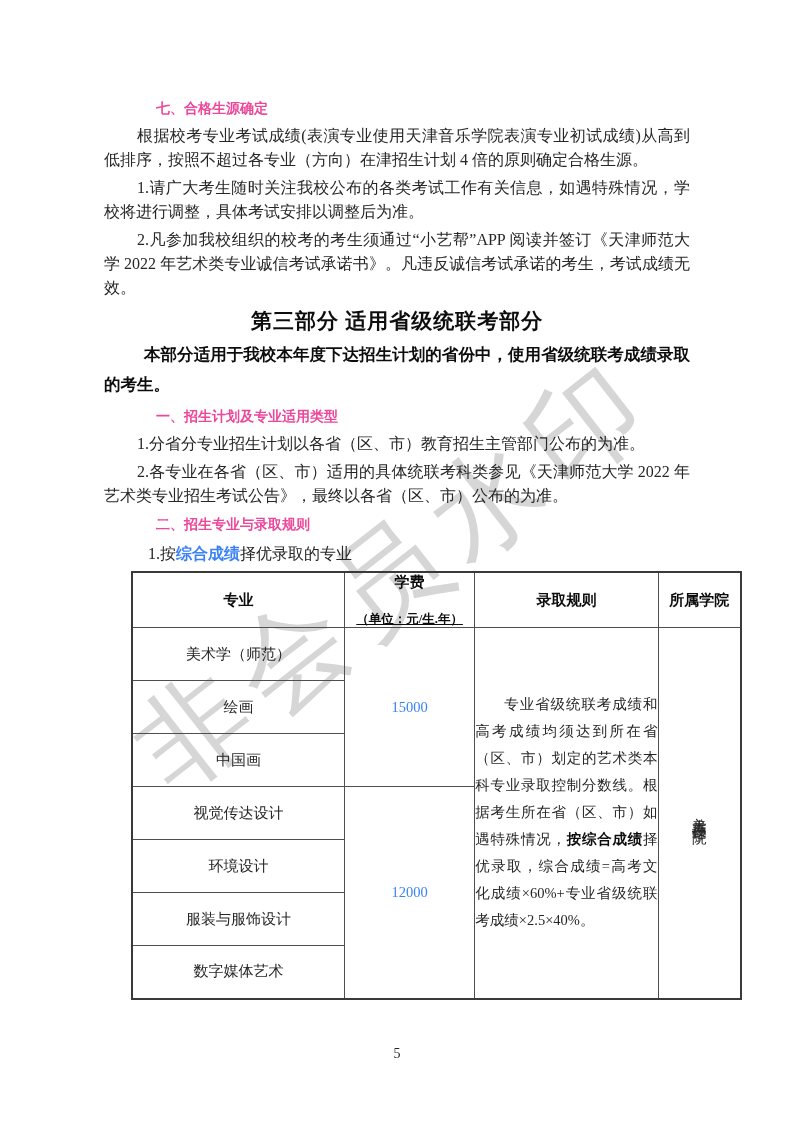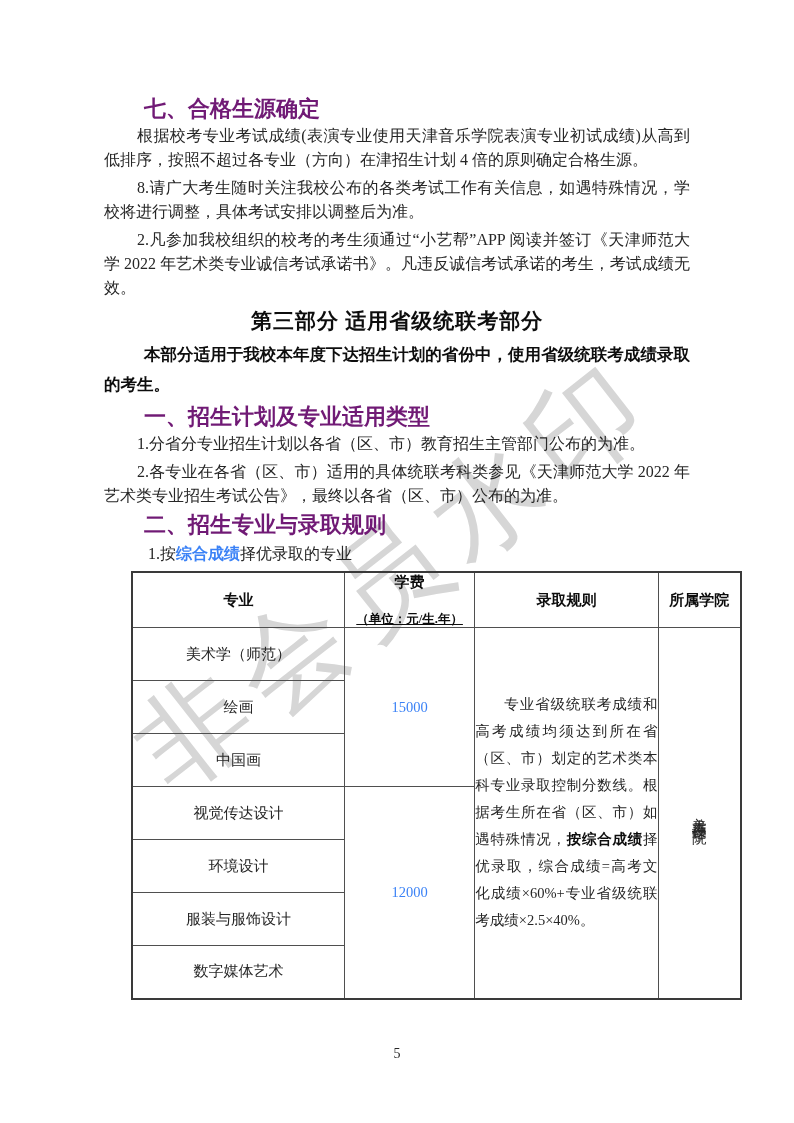--- a/index.html
+++ b/index.html
@@ -22,22 +22,22 @@
     color:#d6d6d6;
     white-space:nowrap;
     z-index:0;
     user-select:none;
   }
   .content {
     position:relative; z-index:1;
     padding:92px 104px 0 104px;
   }
   .sec-heading {
-    font-size:22px; font-weight:bold; color:#701a75;
-    line-height:22px; margin:6px 0 0 40px;
+    font-size:14px; font-weight:bold; color:#ec4899;
+    line-height:22px; margin:6px 0 0 52px;
   }
   .body-p {
     font-size:16px; line-height:24px; text-align:justify;
     margin:4px 0 0 0; text-indent:33px;
   }
   .part-title {
     text-align:center; font-size:21px; font-weight:bold; color:#0d0d0d;
     line-height:30px; margin:6px 0 2px 0; letter-spacing:1px;
   }
   .intro-p {
@@ -96,21 +96,21 @@
 
 <div class="page">
 
   <div class="watermark">非会员水印</div>
 
   <div class="content">
 
     <div class="sec-heading">七、合格生源确定</div>
     <p class="body-p">根据校考专业考试成绩(表演专业使用天津音乐学院表演专业初试成绩)从高到低排序，按照不超过各专业（方向）在津招生计划 4 倍的原则确定合格生源。</p>
 
-    <p class="body-p">8.请广大考生随时关注我校公布的各类考试工作有关信息，如遇特殊情况，学校将进行调整，具体考试安排以调整后为准。</p>
+    <p class="body-p">1.请广大考生随时关注我校公布的各类考试工作有关信息，如遇特殊情况，学校将进行调整，具体考试安排以调整后为准。</p>
     <p class="body-p">2.凡参加我校组织的校考的考生须通过“小艺帮”APP 阅读并签订《天津师范大学 2022 年艺术类专业诚信考试承诺书》。凡违反诚信考试承诺的考生，考试成绩无效。</p>
 
     <div class="part-title">第三部分  适用省级统联考部分</div>
     <p class="intro-p">本部分适用于我校本年度下达招生计划的省份中，使用省级统联考成绩录取的考生。</p>
 
     <div class="sec-heading">一、招生计划及专业适用类型</div>
     <p class="body-p">1.分省分专业招生计划以各省（区、市）教育招生主管部门公布的为准。</p>
     <p class="body-p">2.各专业在各省（区、市）适用的具体统联考科类参见《天津师范大学 2022 年艺术类专业招生考试公告》，最终以各省（区、市）公布的为准。</p>
 
     <div class="sec-heading">二、招生专业与录取规则</div>

